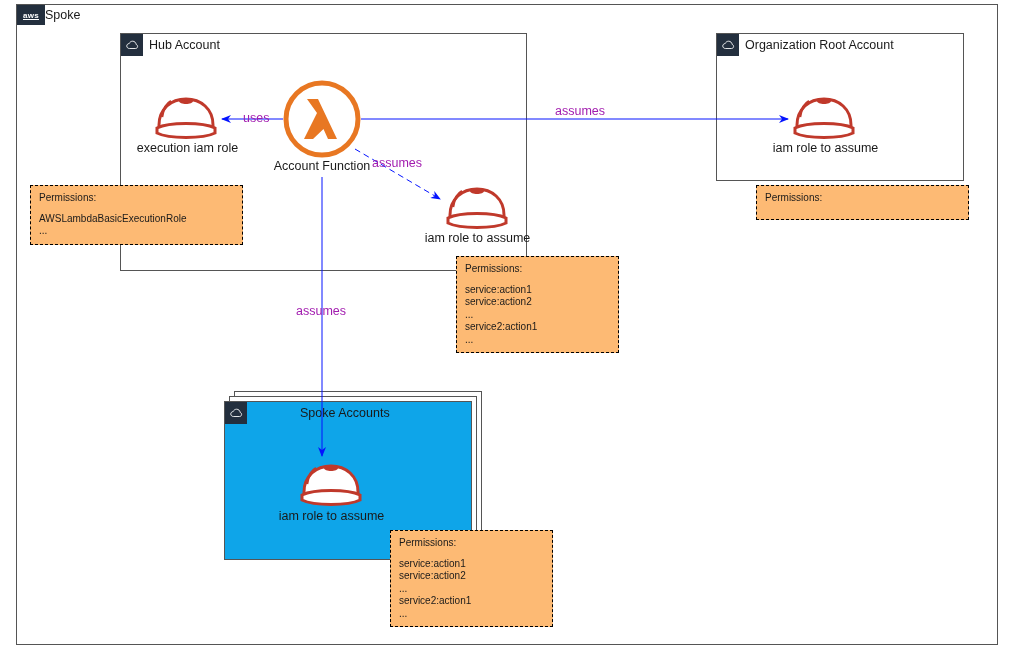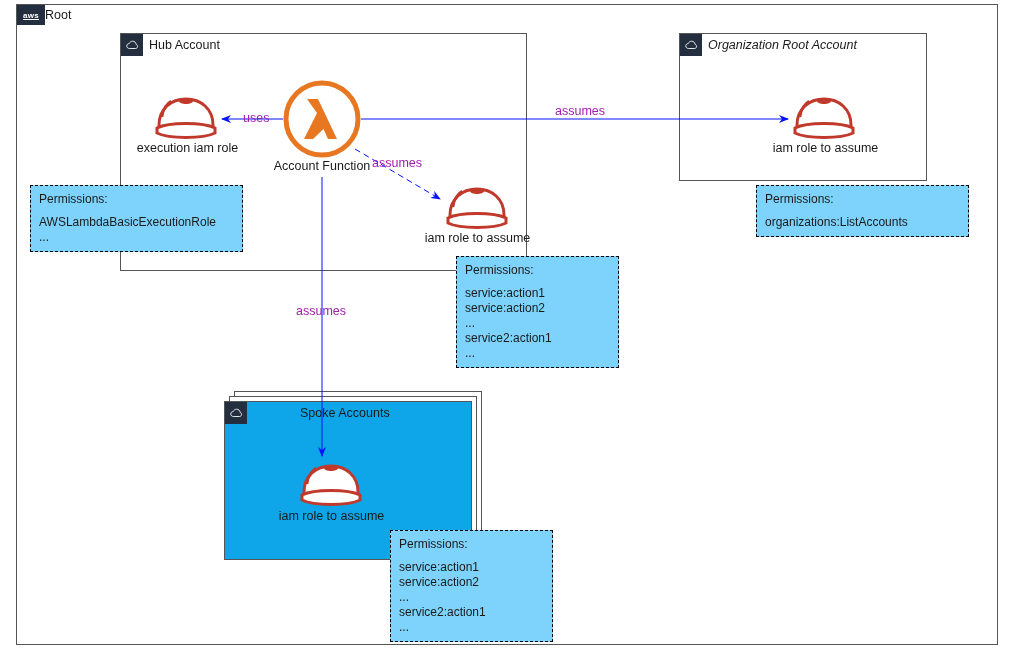--- a/index.html
+++ b/index.html
@@ -8,39 +8,39 @@
 
   .cloud-box { position:absolute; left:16px; top:4px; width:980px; height:639px; border:1px solid #555; }
   .cloud-badge { position:absolute; left:0; top:0; width:28px; height:20px; background:#232f3e; color:#fff; display:flex; align-items:center; justify-content:center; font-size:8px; font-weight:bold; letter-spacing:0.3px;text-decoration:underline; }
   .cloud-text { position:absolute; left:28px; top:3px; font-size:12.5px; }
 
   .account-box { position:absolute; border:1px solid #555; }
   .acct-badge { position:absolute; left:0; top:0; width:22px; height:22px; background:#232f3e; display:flex; align-items:center; justify-content:center; }
   .acct-badge svg { width:14px; height:10px; }
   .acct-title { position:absolute; left:28px; top:4px; font-size:12.5px; }
 
-  .perm-box { position:absolute; border:1px dashed #000; padding:6px 8px; background:#7dd3fc; font-size:12px; line-height:1.25; }
+  .perm-box { position:absolute; border:1px dashed #000; padding:6px 8px; background:#fdba74; font-size:10px; line-height:1.25; }
 
   .label-txt { position:absolute; font-size:12.5px; line-height:1.1; text-align:center; }
   .edge-label { position:absolute; color:#a21caf; font-size:12.5px; }
 
   .spoke-stack1 { position:absolute; border:1px solid #555; background:#fff; }
   .spoke-stack2 { position:absolute; border:1px solid #555; background:#fff; }
 
   svg.icon { position:absolute; display:block; }
   svg.arrows { position:absolute; left:0; top:0; width:1011px; height:651px; pointer-events:none; }
 </style>
 </head>
 <body>
 
 <div class="canvas">
 
   <div class="cloud-box">
     <div class="cloud-badge">aws</div>
-    <div class="cloud-text">Root</div>
+    <div class="cloud-text">Spoke</div>
   </div>
 
   <div class="account-box" style="left:120px; top:33px; width:405px; height:236px;">
     <div class="acct-badge">
       <svg viewBox="0 0 24 16">
           <path d="M19 7c0-3-2.7-5.5-6-5.5-2.7 0-5 1.7-5.8 4C4.8 5.7 3 7.5 3 9.8 3 12.1 5 14 7.5 14H18c2 0 3.6-1.5 3.6-3.5 0-1.8-1.2-3.2-2.6-3.5z" fill="none" stroke="#fff" stroke-width="1.5"></path>
         </svg>
     </div>
     <div class="acct-title">Hub Account</div>
   </div>
@@ -77,41 +77,40 @@
   <div class="perm-box" style="left:456px; top:256px; width:145px;">
     <div>Permissions:</div>
     <div style="height:8px"></div>
     <div style="white-space:pre-line">service:action1
 service:action2
 ...
 service2:action1
 ...</div>
   </div>
 
-  <div class="account-box" style="left:679px; top:33px; width:246px; height:146px;font-style:italic;">
+  <div class="account-box" style="left:716px; top:33px; width:246px; height:146px;">
     <div class="acct-badge">
       <svg viewBox="0 0 24 16">
           <path d="M19 7c0-3-2.7-5.5-6-5.5-2.7 0-5 1.7-5.8 4C4.8 5.7 3 7.5 3 9.8 3 12.1 5 14 7.5 14H18c2 0 3.6-1.5 3.6-3.5 0-1.8-1.2-3.2-2.6-3.5z" fill="none" stroke="#fff" stroke-width="1.5"></path>
         </svg>
     </div>
     <div class="acct-title">Organization Root Account</div>
   </div>
 
   <svg class="icon" style="left:793px; top:95px; width:62px; height:45px;" viewBox="0 0 62 45">
     <path d="M4 30 C4 14 16 4 31 4 C46 4 58 14 58 30 L58 34 L4 34 Z" fill="#fff" stroke="#c0392b" stroke-width="3"></path>
     <path d="M24 4 h14 v2 c0 4 -14 4 -14 0 z" fill="#c0392b"></path>
     <path d="M2 33 C14 27 48 27 60 33 L60 38 C48 44 14 44 2 38 Z" fill="#fff" stroke="#c0392b" stroke-width="3"></path>
     <path d="M16 6 C12 8 8 14 7 22" fill="none" stroke="#c0392b" stroke-width="2.5"></path>
   </svg>
   <div class="label-txt" style="left:768px; top:142px; width:115px;">iam role to assume</div>
 
   <div class="perm-box" style="left:756px; top:185px; width:195px;">
     <div>Permissions:</div>
     <div style="height:8px"></div>
-    <div style="white-space:pre-line">organizations:ListAccounts</div>
   </div>
 
   <div class="spoke-stack1" style="left:234px; top:391px; width:246px; height:157px;"></div>
   <div class="spoke-stack2" style="left:229px; top:396px; width:246px; height:157px;"></div>
   <div class="account-box" style="left:224px; top:401px; width:246px; height:157px; background:#0ea5e9;">
     <div class="acct-badge">
       <svg viewBox="0 0 24 16">
           <path d="M19 7c0-3-2.7-5.5-6-5.5-2.7 0-5 1.7-5.8 4C4.8 5.7 3 7.5 3 9.8 3 12.1 5 14 7.5 14H18c2 0 3.6-1.5 3.6-3.5 0-1.8-1.2-3.2-2.6-3.5z" fill="none" stroke="#fff" stroke-width="1.5"></path>
         </svg>
     </div>

